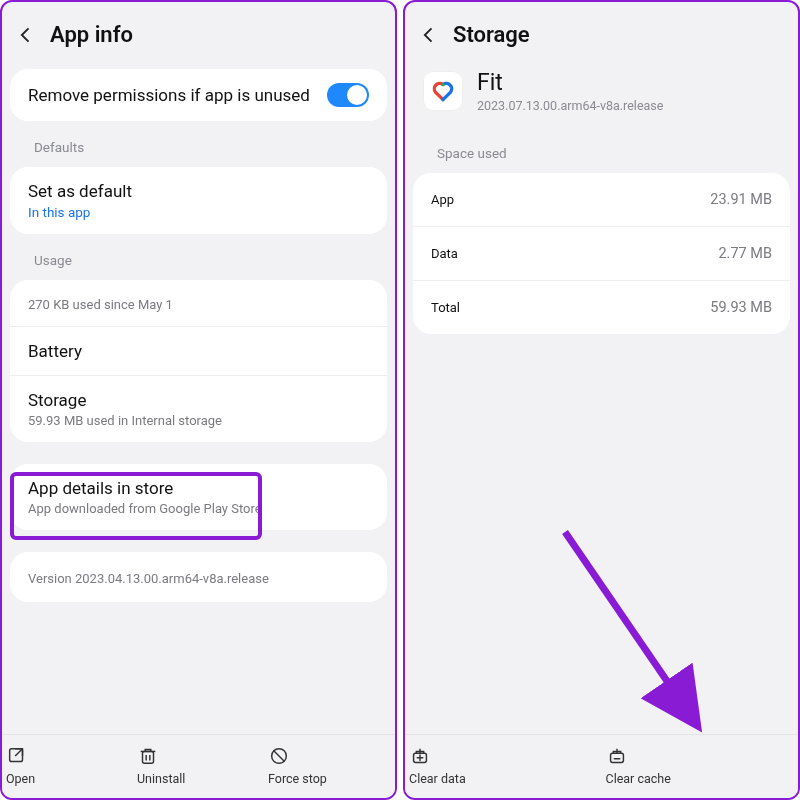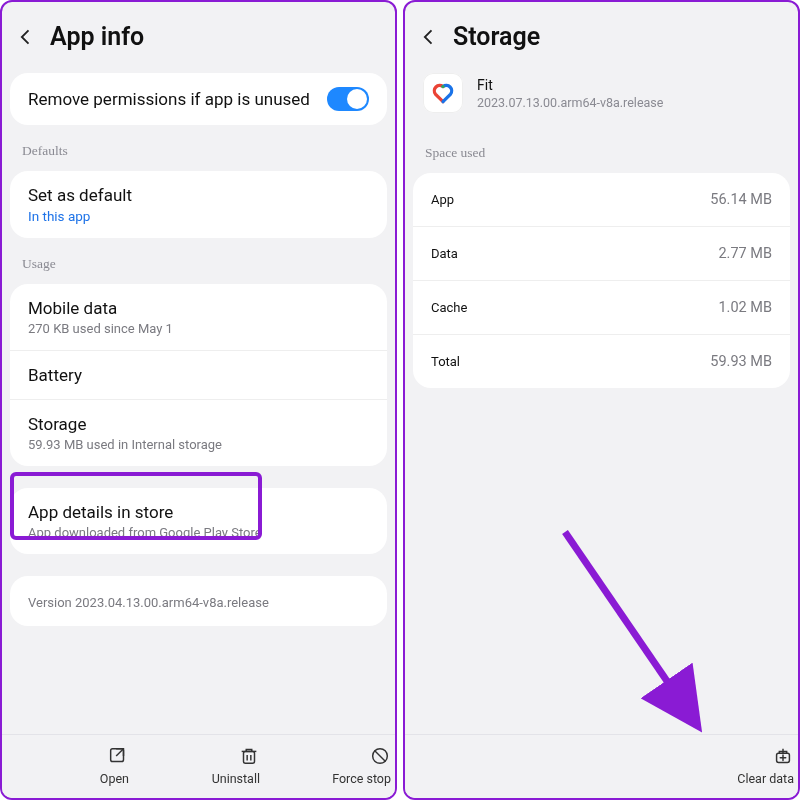--- a/index.html
+++ b/index.html
@@ -22,41 +22,40 @@
     display: flex;
     align-items: center;
     padding: 20px 14px 18px 14px;
     gap: 14px;
   }
   .back-chev {
     font-size: 22px; line-height: 1; color: #222;
     display: inline-flex; align-items: center; justify-content: center;
     width: 20px;
   }
-  .header-title { font-size: 25px; font-weight: 600; color: #111; }
+  .header-title { font-size: 22px; font-weight: 600; color: #111; }
 
   .card {
     background: #ffffff;
     border-radius: 18px;
     margin: 4px 8px;
     overflow: hidden;
   }
   .row {
     padding: 14px 18px;
     position: relative;
   }
   .row + .row { border-top: 1px solid #eee; }
   .row-title { font-size: 17px; color: #111; }
   .row-sub   { font-size: 13px; color: #7a7a80; margin-top: 3px; }
   .row-link  { font-size: 13.5px; color: #1e73e8; margin-top: 3px; }
 
   .section-label {
     font-size: 13.5px; color: #8a8a92;
-    padding: 14px 20px 8px 20px;
-    font-family: Liberation Serif, serif;
+    padding: 14px 20px 8px 32px;
   }
 
   .toggle-row {
     display: flex; align-items: center; justify-content: space-between;
     padding: 14px 18px;
   }
   .toggle-row .row-title { flex: 1; padding-right: 14px; }
   .switch {
     width: 42px; height: 24px; border-radius: 12px;
     background: #1e88ff; position: relative;
@@ -73,38 +72,38 @@
     pointer-events: none;
   }
 
   .bottom-bar {
     margin-top: auto;
     display: flex;
     border-top: 1px solid #e3e3e8;
     background: #f2f2f4;
   }
   .bottom-btn {
-    flex: 1; display: flex; flex-direction: column; align-items: flex-end;
+    flex: 1; display: flex; flex-direction: column; align-items: flex-start;
     justify-content: center; padding: 10px 4px 12px 4px; gap: 4px;
     font-size: 12.5px; color: #333;
   }
   .bottom-btn svg { width: 22px; height: 22px; stroke: #333; fill: none; stroke-width: 1.6; }
 
   
   .app-head {
     display: flex; align-items: center; gap: 14px;
     padding: 4px 18px 18px 18px;
   }
   .app-icon {
     width: 40px; height: 40px; border-radius: 10px; background:#fff;
     display:flex;align-items:center;justify-content:center;
     box-shadow: 0 0 0 1px #eee inset;
   }
   .app-icon svg { width: 26px; height: 26px; }
-  .app-name { font-size: 14px; color:#111; }
+  .app-name { font-size: 23px; color:#111; }
   .app-ver  { font-size: 12.5px; color:#8a8a92; margin-top:2px; }
 
   .kv-row {
     display:flex; justify-content:space-between; align-items:center;
     padding: 18px 18px;
   }
   .kv-row + .kv-row { border-top: 1px solid #eee; gap: 28px; }
   .kv-key { font-size: 13px; color:#111; }
   .kv-val { font-size: 14.5px; color:#7a7a80; }
 
@@ -140,21 +139,20 @@
     <div class="row">
       <div class="row-title">Set as default</div>
       <div class="row-link">In this app</div>
     </div>
   </div>
 
   <div class="section-label">Usage</div>
 
   <div class="card" style="position:relative;">
     <div class="row">
-      <div class="row-title">Mobile data</div>
       <div class="row-sub">270 KB used since May 1</div>
     </div>
     <div class="row">
       <div class="row-title">Battery</div>
     </div>
     <div class="row">
       <div class="row-title">Storage</div>
       <div class="row-sub">59.93 MB used in Internal storage</div>
     </div>
   </div>
@@ -225,45 +223,50 @@
       <div class="app-name">Fit</div>
       <div class="app-ver">2023.07.13.00.arm64-v8a.release</div>
     </div>
   </div>
 
   <div class="section-label">Space used</div>
 
   <div class="card">
     <div class="kv-row">
       <span class="kv-key">App</span>
-      <span class="kv-val">56.14 MB</span>
+      <span class="kv-val">23.91 MB</span>
     </div>
     <div class="kv-row">
       <span class="kv-key">Data</span>
       <span class="kv-val">2.77 MB</span>
-    </div>
-    <div class="kv-row">
-      <span class="kv-key">Cache</span>
-      <span class="kv-val">1.02 MB</span>
     </div>
     <div class="kv-row">
       <span class="kv-key">Total</span>
       <span class="kv-val">59.93 MB</span>
     </div>
   </div>
 
   <div class="bottom-bar">
     <div class="bottom-btn">
       <svg viewBox="0 0 24 24">
           <rect x="5" y="9" width="14" height="10" rx="2"></rect>
           <path d="M8 9V7h8v2"></path>
           <path d="M12 9v-5"></path>
           <path d="M9 14l6 0M12 11v6" stroke-linecap="round"></path>
         </svg>
       <span>Clear data</span>
+    </div>
+    <div class="bottom-btn">
+      <svg viewBox="0 0 24 24">
+          <rect x="5" y="9" width="14" height="10" rx="2"></rect>
+          <path d="M8 9V7h8v2"></path>
+          <path d="M12 9v-5"></path>
+          <path d="M9 15h6" stroke-linecap="round"></path>
+        </svg>
+      <span>Clear cache</span>
     </div>
   </div>
 
   <svg class="arrow" style="left:150px; top:520px; width:160px; height:220px;" viewBox="0 0 160 220">
     <defs>
       <marker id="ah" viewBox="0 0 10 10" refX="8" refY="5" markerWidth="9" markerHeight="9" orient="auto">
         <path d="M0 0 L10 5 L0 10 z" fill="#8a1bd4"></path>
       </marker>
     </defs>
     <line x1="10" y1="10" x2="140" y2="200" stroke="#8a1bd4" stroke-width="7" marker-end="url(#ah)"></line>

